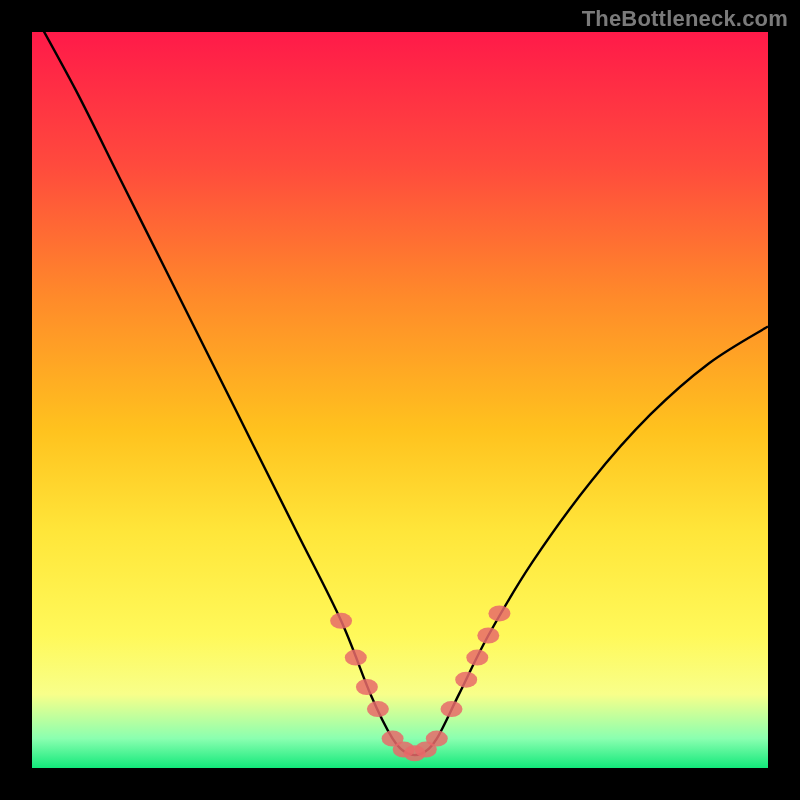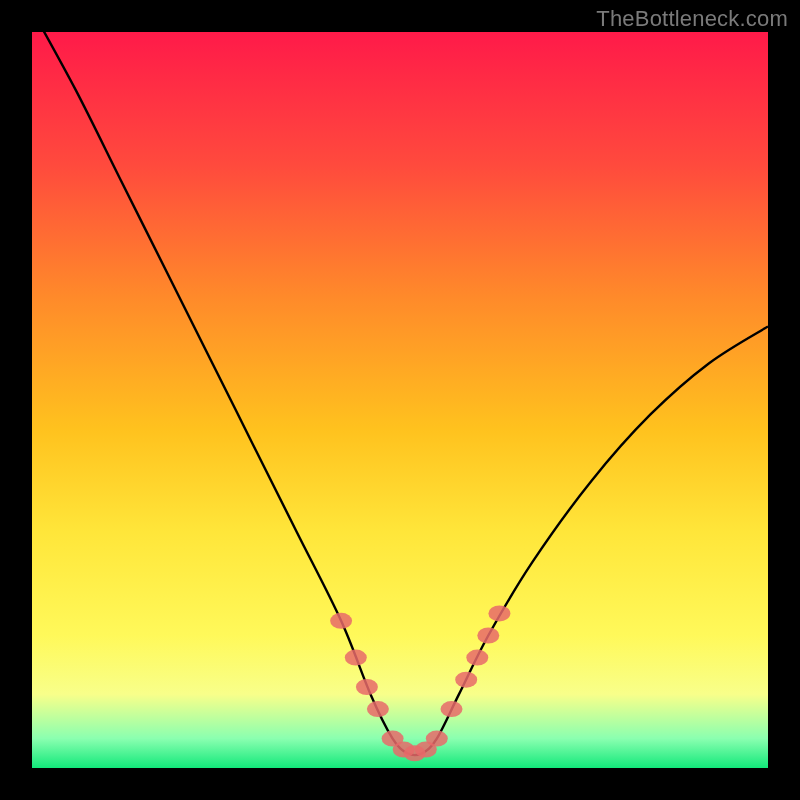--- a/index.html
+++ b/index.html
@@ -27,21 +27,21 @@
       #f8ff8a 90%,
       #8affb0 96%,
       #12e87a 100%);
   }
   .watermark {
     position: absolute;
     top: 6px;
     right: 12px;
     color: #7a7a7a;
     font-size: 22px;
-    font-weight: 400;
+    font-weight: 700;
     letter-spacing: 0.2px;
     user-select: none;
   }
   svg.curve {
     position: absolute;
     left: 0; top: 0;
     width: 736px;
     height: 736px;
   }
 </style>

